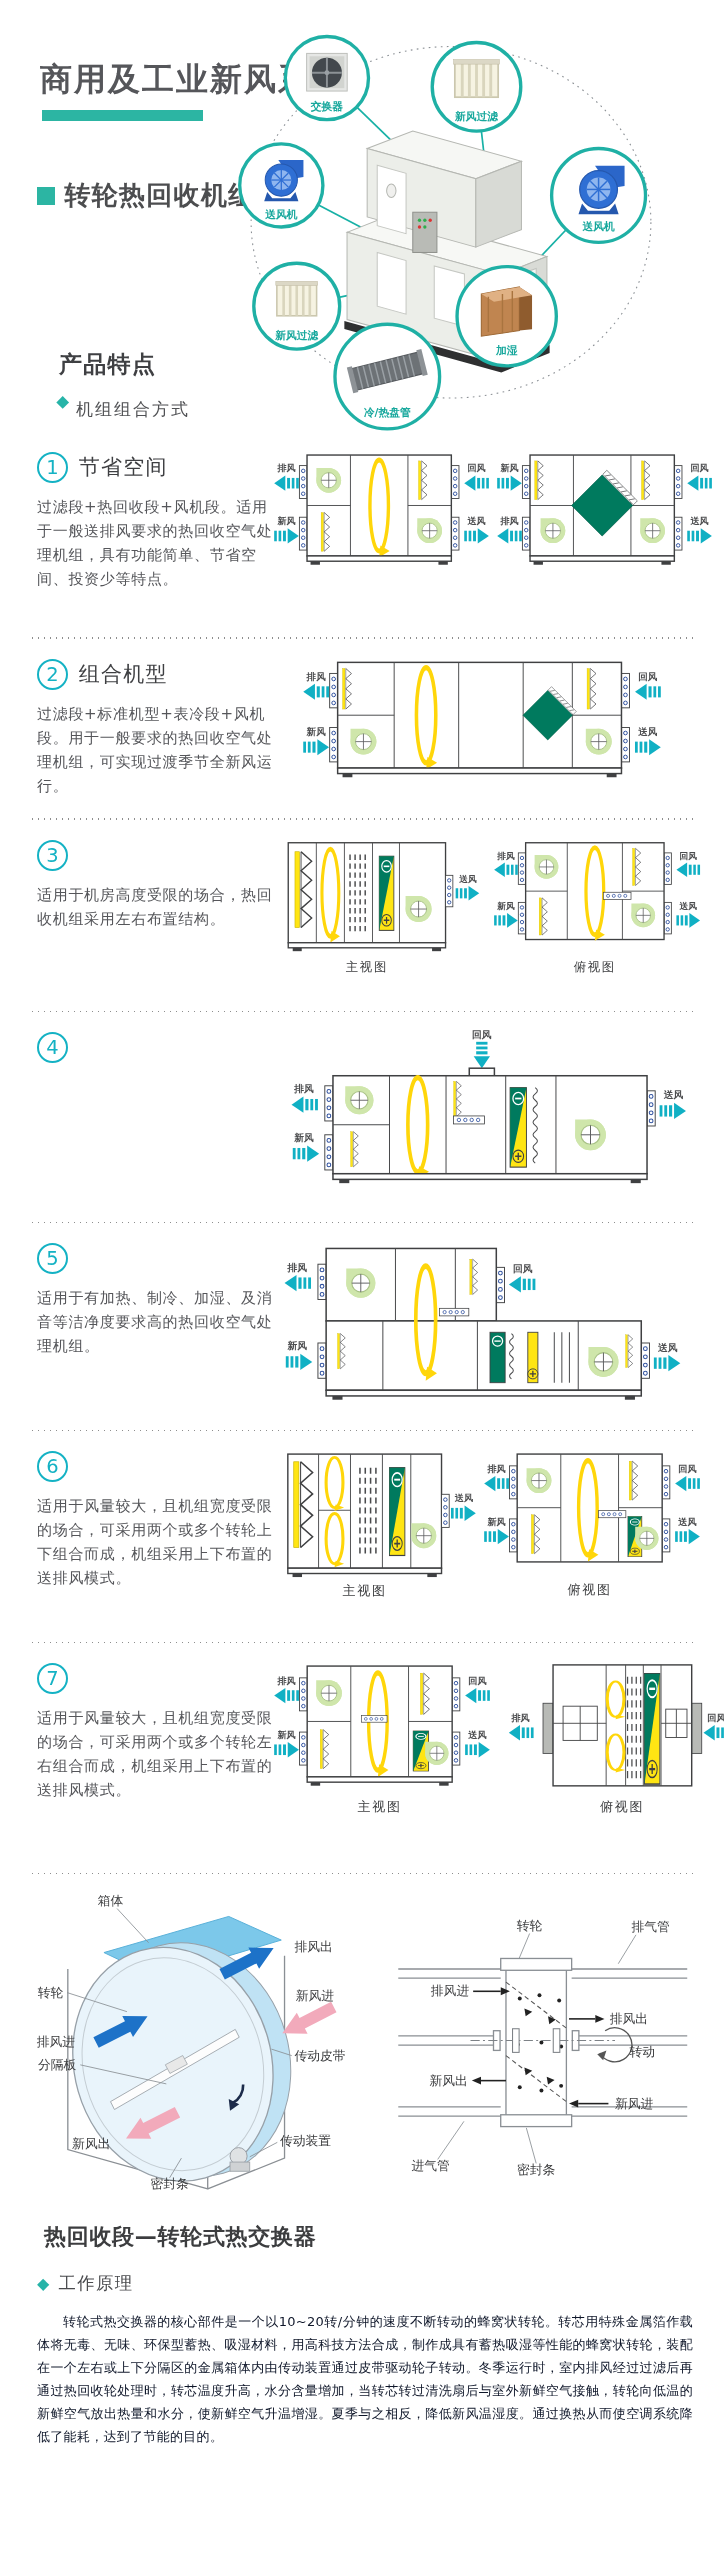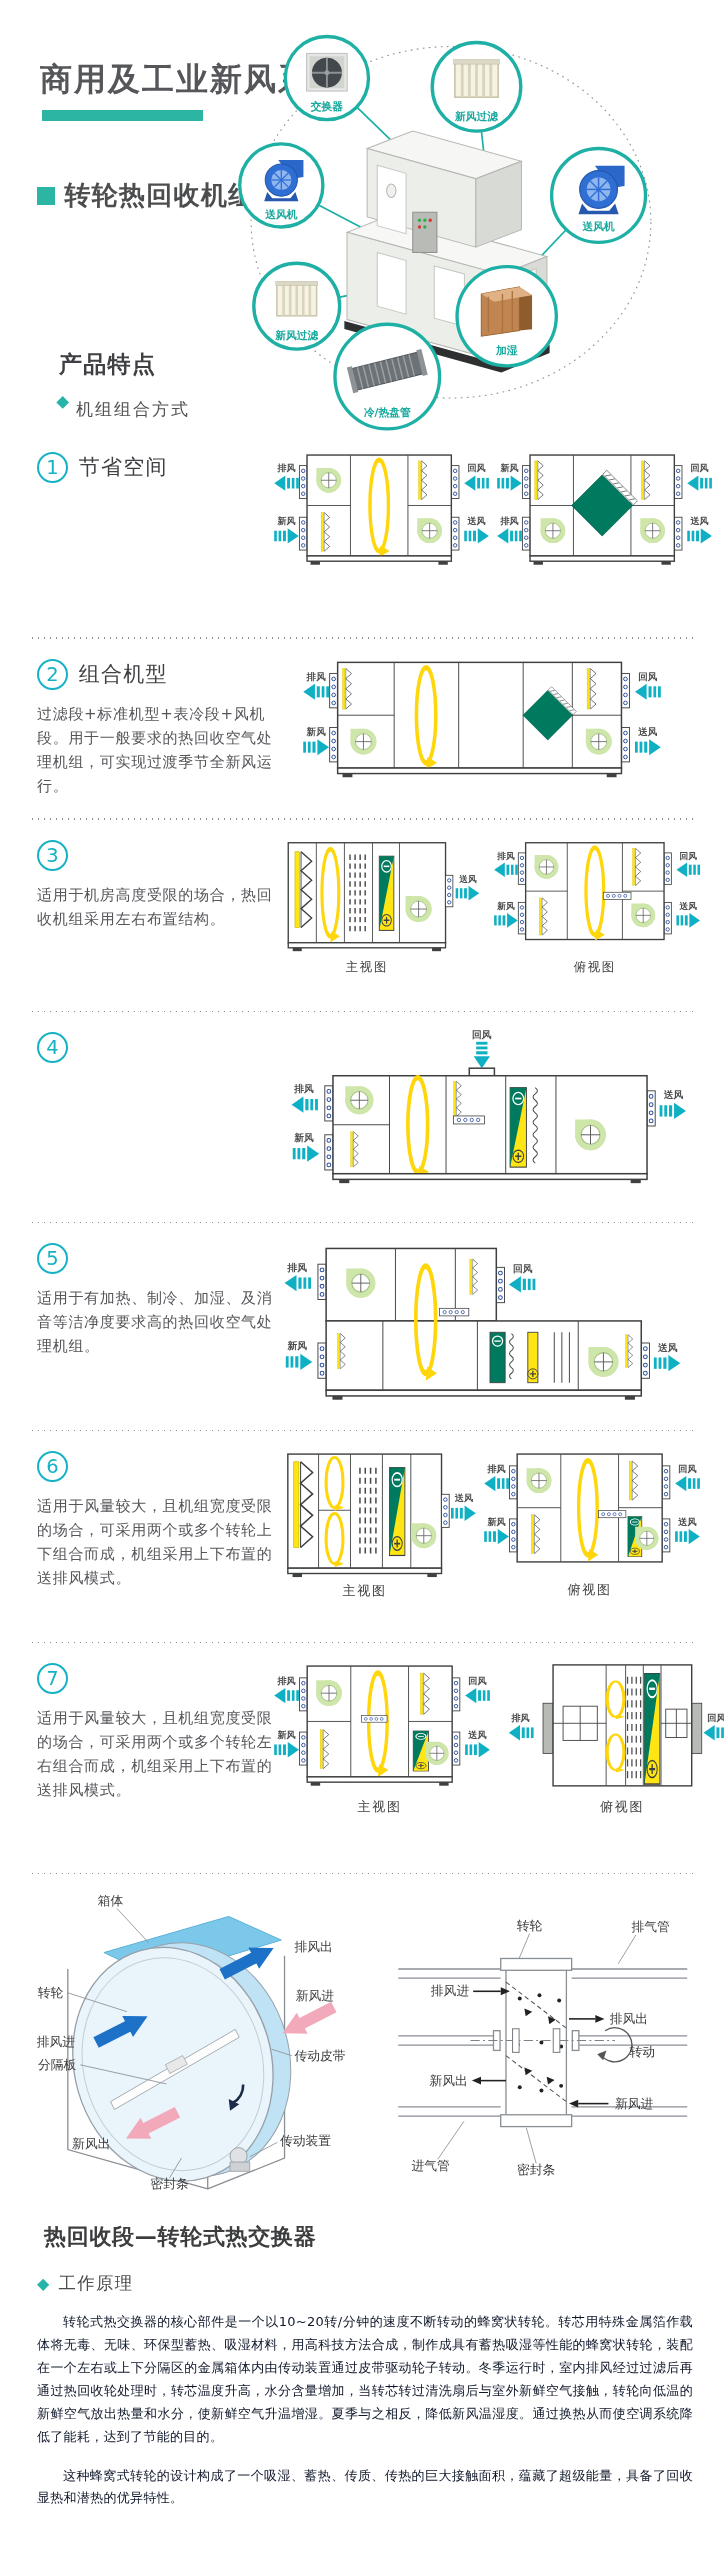--- a/index.html
+++ b/index.html
@@ -252,20 +252,21 @@
       </g>
     </svg>
   </header>
 
   <section class="feat" style="min-height:195px">
     <div class="sec-text">
       <div class="numrow">
         <span class="numcirc">1</span>
         <span class="sectitle">节省空间</span>
       </div>
+      <p class="secpara">过滤段+热回收段+风机段。适用于一般送排风要求的热回收空气处理机组，具有功能简单、节省空间、投资少等特点。</p>
     </div>
     <div class="sec-diagrams">
       <svg viewBox="0 0 375 230" style="width:220px">
         <use href="#port" x="45" y="30"></use>
           <use href="#port" x="45" y="118"></use>
           <use href="#port" x="304" y="30"></use>
           <use href="#port" x="304" y="118"></use>
         <rect x="58" y="12" width="246" height="172" class="uframe"></rect>
         <path class="uline" d="M132,12 V184 M230,12 V184 M58,98 H132 M230,98 H304"></path>
         <use href="#fan" transform="translate(95,55) scale(0.62)"></use>
@@ -693,21 +694,20 @@
     </svg>
   </div>
 
   <div class="recovery">
     <h3 class="rec-head">热回收段—转轮式热交换器</h3>
     <div class="rec-bullet">
       <span class="diamond-o">◆</span>
       <span>工作原理</span>
     </div>
     <p class="rec-p">转轮式热交换器的核心部件是一个以10~20转/分钟的速度不断转动的蜂窝状转轮。转芯用特殊金属箔作载体将无毒、无味、环保型蓄热、吸湿材料，用高科技方法合成，制作成具有蓄热吸湿等性能的蜂窝状转轮，装配在一个左右或上下分隔区的金属箱体内由传动装置通过皮带驱动轮子转动。冬季运行时，室内排风经过过滤后再通过热回收轮处理时，转芯温度升高，水分含量增加，当转芯转过清洗扇后与室外新鲜空气接触，转轮向低温的新鲜空气放出热量和水分，使新鲜空气升温增湿。夏季与之相反，降低新风温湿度。通过换热从而使空调系统降低了能耗，达到了节能的目的。</p>
-    <p class="rec-p">这种蜂窝式转轮的设计构成了一个吸湿、蓄热、传质、传热的巨大接触面积，蕴藏了超级能量，具备了回收显热和潜热的优异特性。</p>
   </div>
 
   <div class="bfeat">
     
     
   </div>
 
 </div>
 
 

